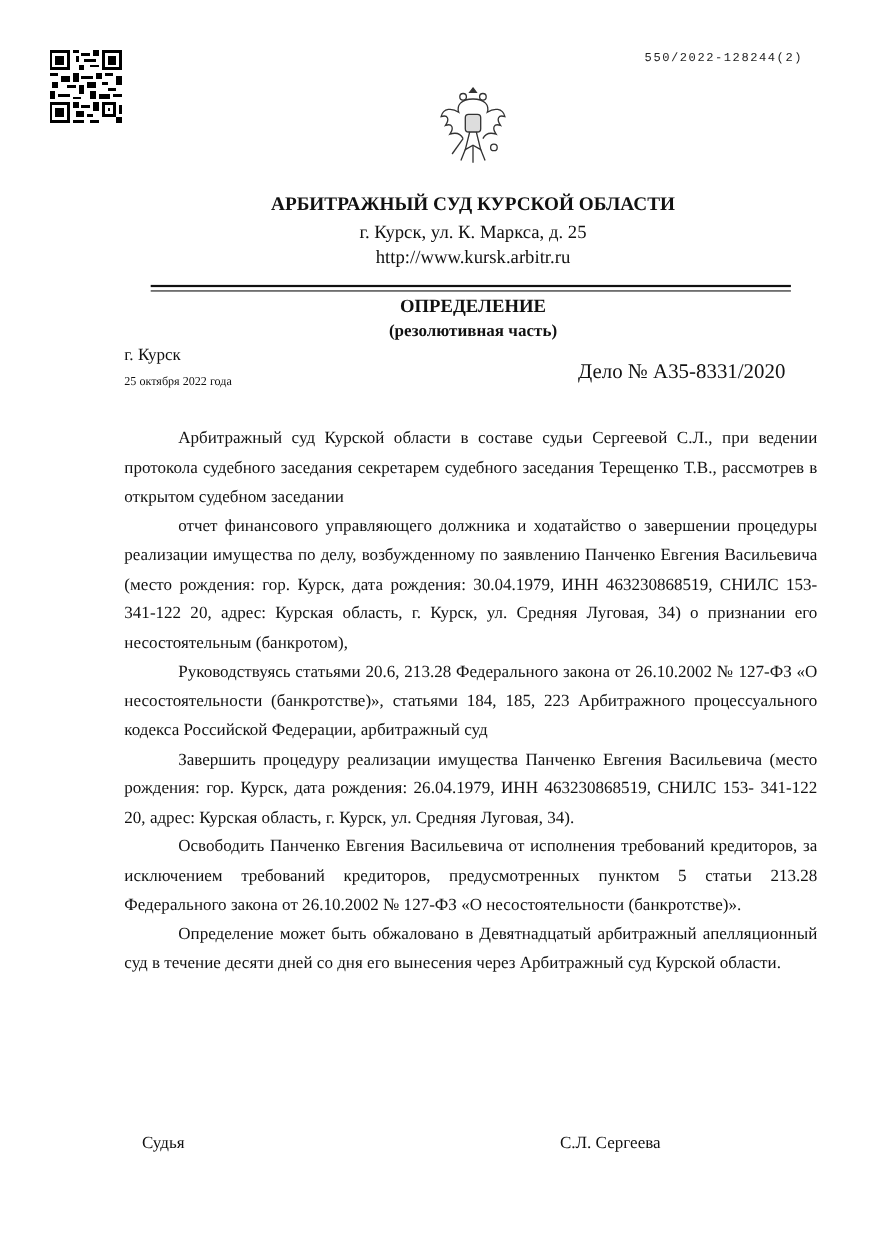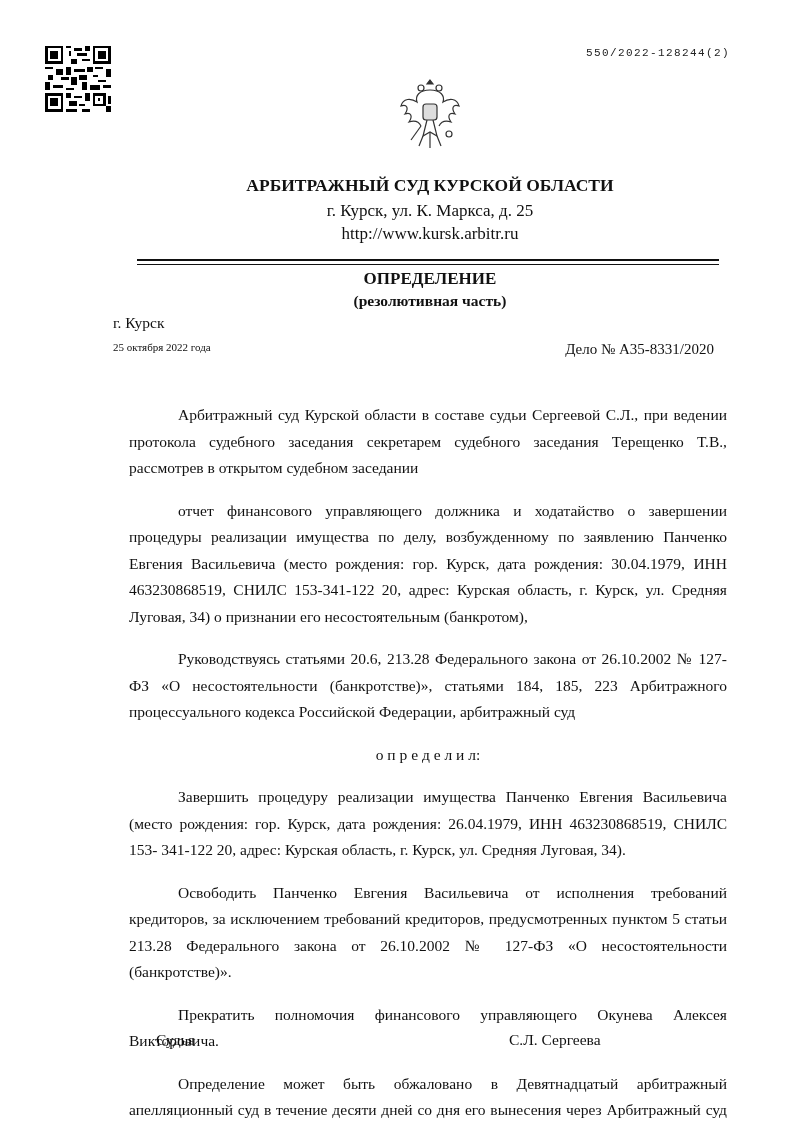--- a/index.html
+++ b/index.html
@@ -13,23 +13,23 @@
   .court-name { top:175px; font-weight:bold; font-size:17.5px; }
   .court-addr { top:201px; font-size:17px; }
   .court-url  { top:224px; font-size:17px; }
   .rule { position:absolute; left:137px; width:582px; border-top:2.5px solid #111; }
   .rule.r1 { top:259px; }
   .rule.r2 { top:264px; border-top-width:1px; }
   .doc-title { top:269px; font-weight:bold; font-size:17px; }
   .doc-sub { top:292px; font-weight:bold; font-size:15.5px; }
   .city { position:absolute; left:113px; top:314px; font-size:15.5px; }
   .date { position:absolute; left:113px; top:341px; font-size:11px; }
-  .case { position:absolute; right:86px; top:341px; font-size:15px; }
+  .case { position:absolute; right:86px; top:328px; font-size:19px; }
   .body { position:absolute; left:113px; top:386px; width:630px; font-size:15.5px; line-height:26.5px; }
-  .body p { margin:16px; text-align:justify; }
+  .body p { margin:0; text-align:justify; }
   .ind { text-indent:49px; }
   .center { text-align:center !important; }
   .sig { position:absolute; top:1031px; font-size:15.5px; }
 </style>
 </head>
 <body>
 
 <svg class="qr" viewBox="0 0 25 25" shape-rendering="crispEdges">
   <rect x="0" y="0" width="7" height="7" fill="#000"></rect>
     <rect x="1" y="1" width="5" height="5" fill="#fff"></rect>
@@ -110,21 +110,19 @@
 <div class="court doc-sub">(резолютивная часть)</div>
 
 <div class="city">г. Курск</div>
 <div class="date">25 октября 2022 года</div>
 <div class="case">Дело № А35-8331/2020</div>
 
 <div class="body">
   <p class="ind">Арбитражный суд Курской области в составе судьи Сергеевой С.Л., при ведении протокола судебного заседания секретарем судебного заседания Терещенко Т.В., рассмотрев в открытом судебном заседании</p>
   <p class="ind">отчет финансового управляющего должника и ходатайство о завершении процедуры реализации имущества по делу, возбужденному по заявлению Панченко Евгения Васильевича (место рождения: гор. Курск, дата рождения: 30.04.1979, ИНН 463230868519, СНИЛС 153-341-122 20, адрес: Курская область, г. Курск, ул. Средняя Луговая, 34) о признании его несостоятельным (банкротом),</p>
   <p class="ind">Руководствуясь статьями 20.6, 213.28 Федерального закона от 26.10.2002 № 127-ФЗ «О несостоятельности (банкротстве)», статьями 184, 185, 223 Арбитражного процессуального кодекса Российской Федерации, арбитражный суд</p>
-  <p class="center">о п р е д е л и л:</p>
   <p class="ind">Завершить процедуру реализации имущества Панченко Евгения Васильевича (место рождения: гор. Курск, дата рождения: 26.04.1979, ИНН 463230868519, СНИЛС 153- 341-122 20, адрес: Курская область, г. Курск, ул. Средняя Луговая, 34).</p>
   <p class="ind">Освободить Панченко Евгения Васильевича от исполнения требований кредиторов, за исключением требований кредиторов, предусмотренных пунктом 5 статьи 213.28 Федерального закона от 26.10.2002 № 127-ФЗ «О несостоятельности (банкротстве)».</p>
-  <p class="ind">Прекратить полномочия финансового управляющего Окунева Алексея Викторовича.</p>
   <p class="ind">Определение может быть обжаловано в Девятнадцатый арбитражный апелляционный суд в течение десяти дней со дня его вынесения через Арбитражный суд Курской области.</p>
 </div>
 
-<div class="sig" style="left:156px;text-align:center;">Судья</div>
+<div class="sig" style="left:129px;text-align:center;">Судья</div>
 <div class="sig" style="left:509px;">С.Л. Сергеева</div>
 
 </body></html>

